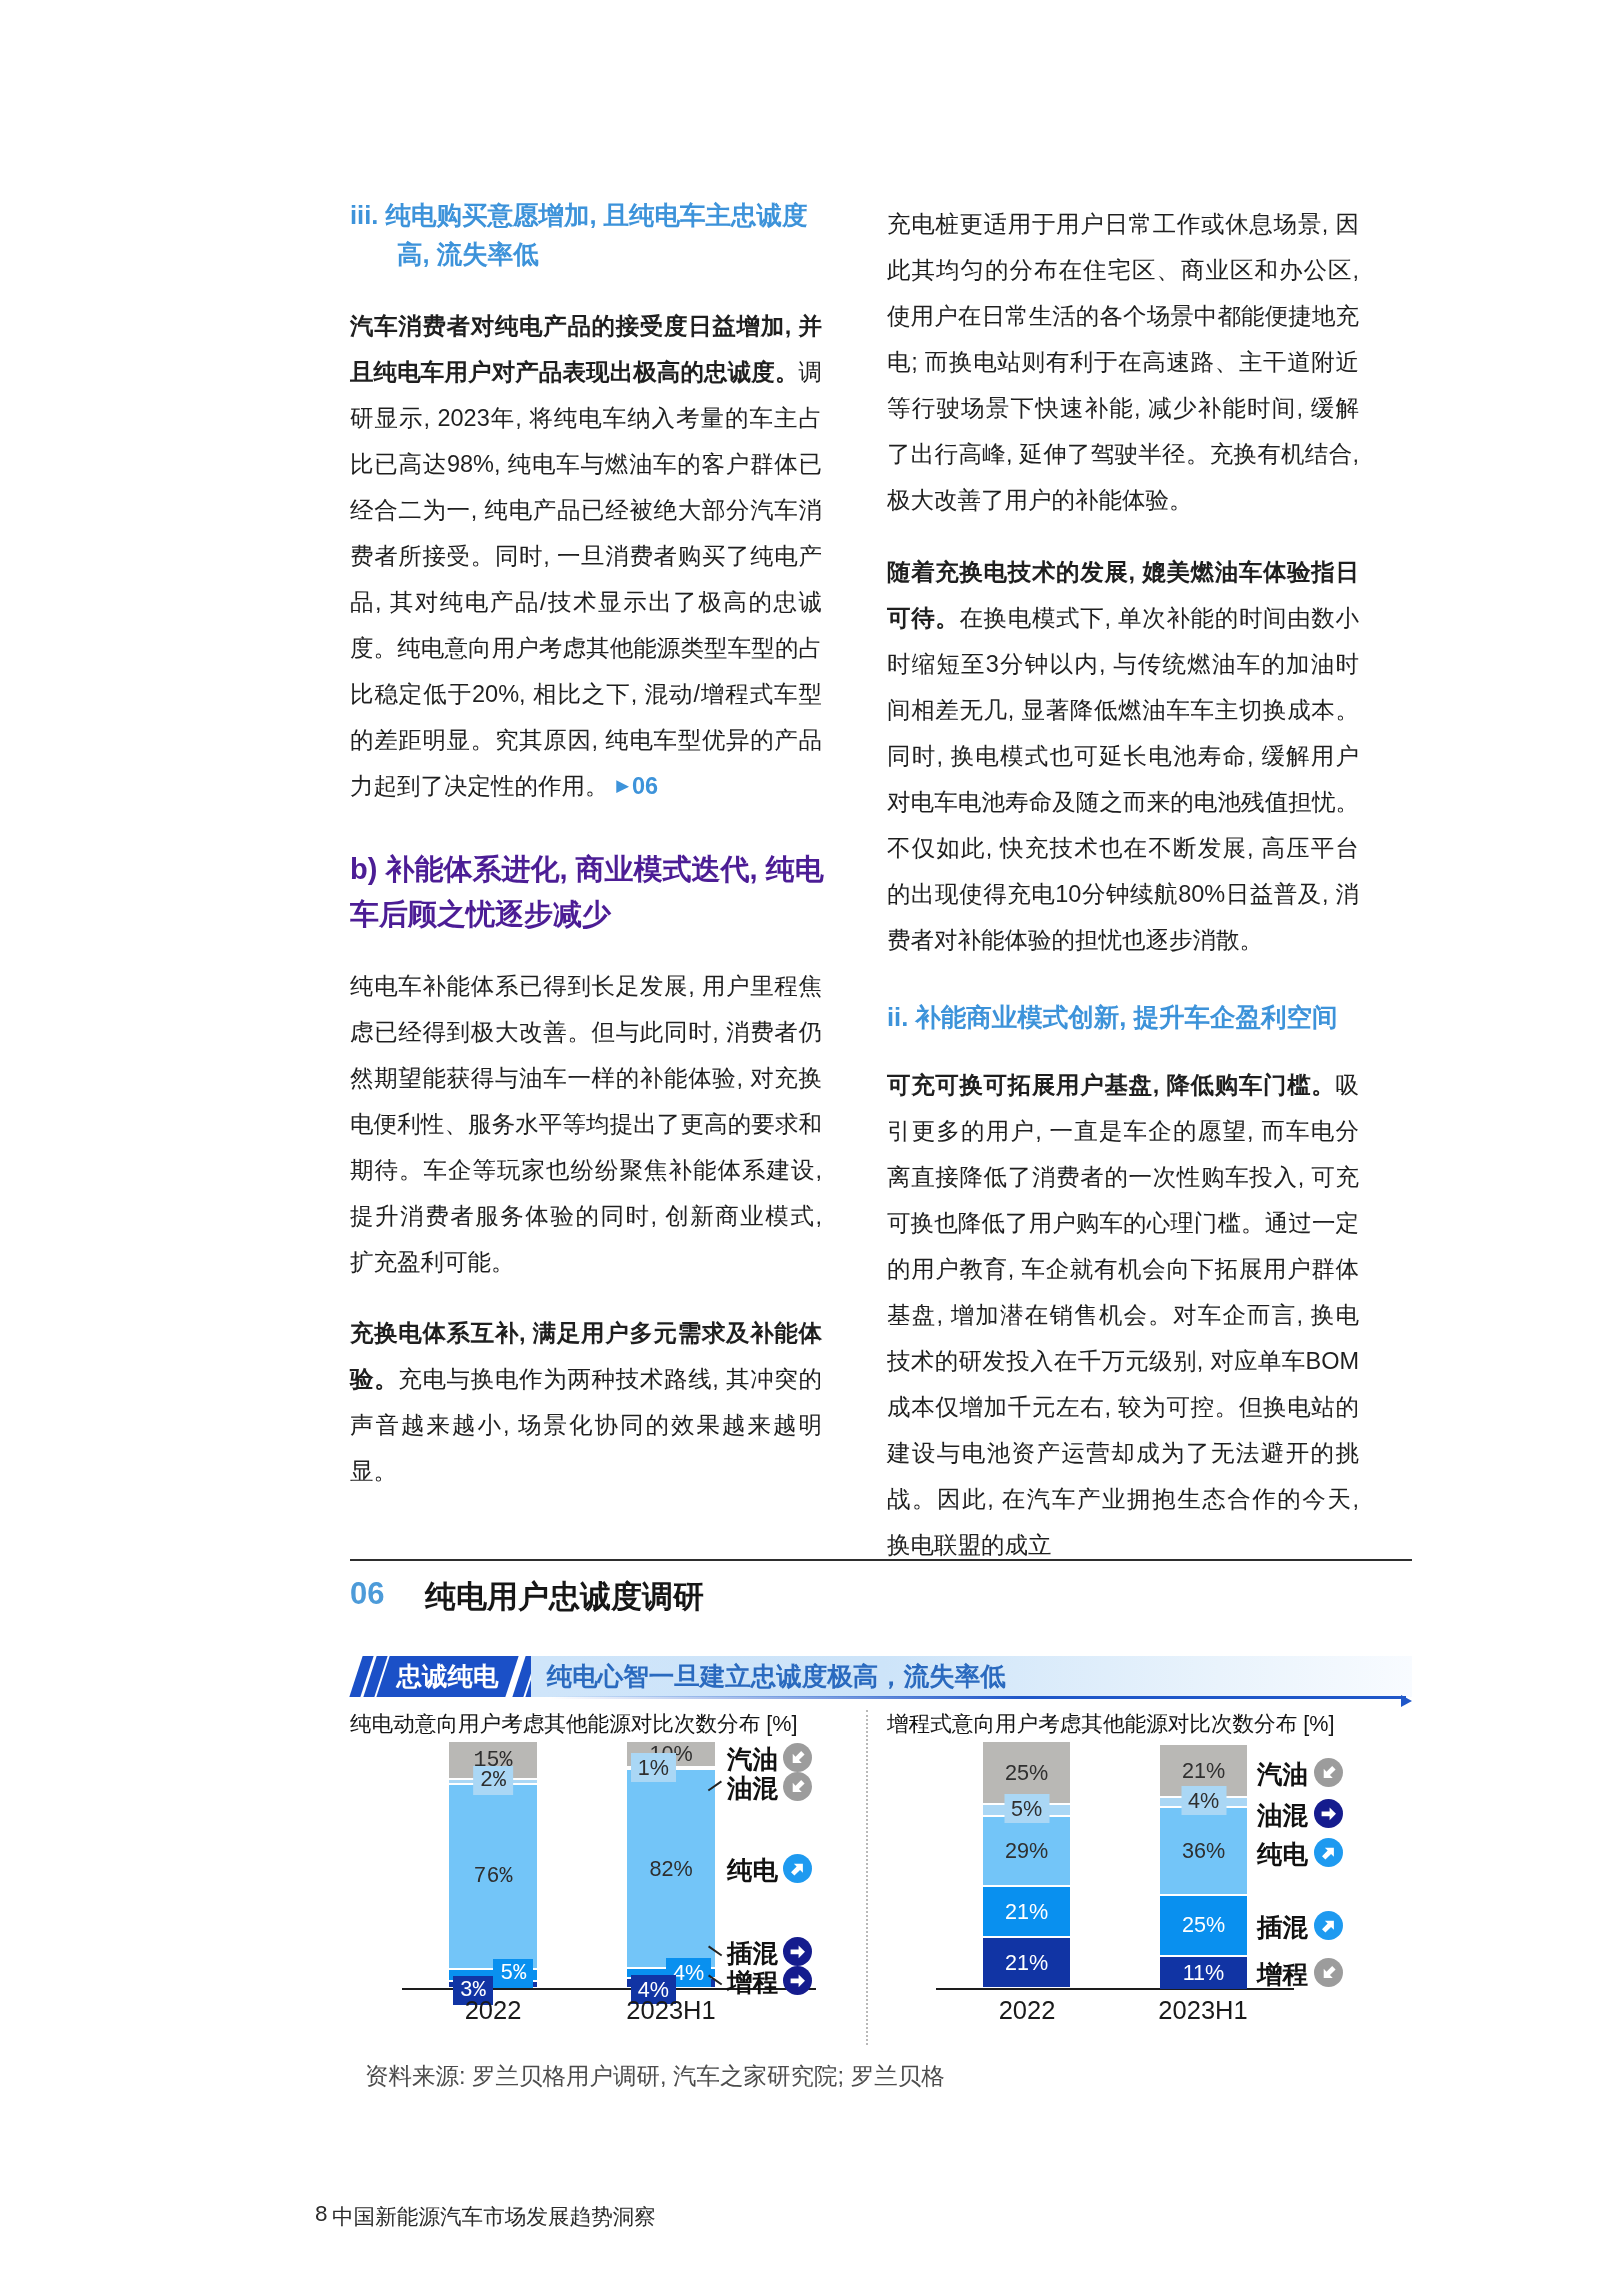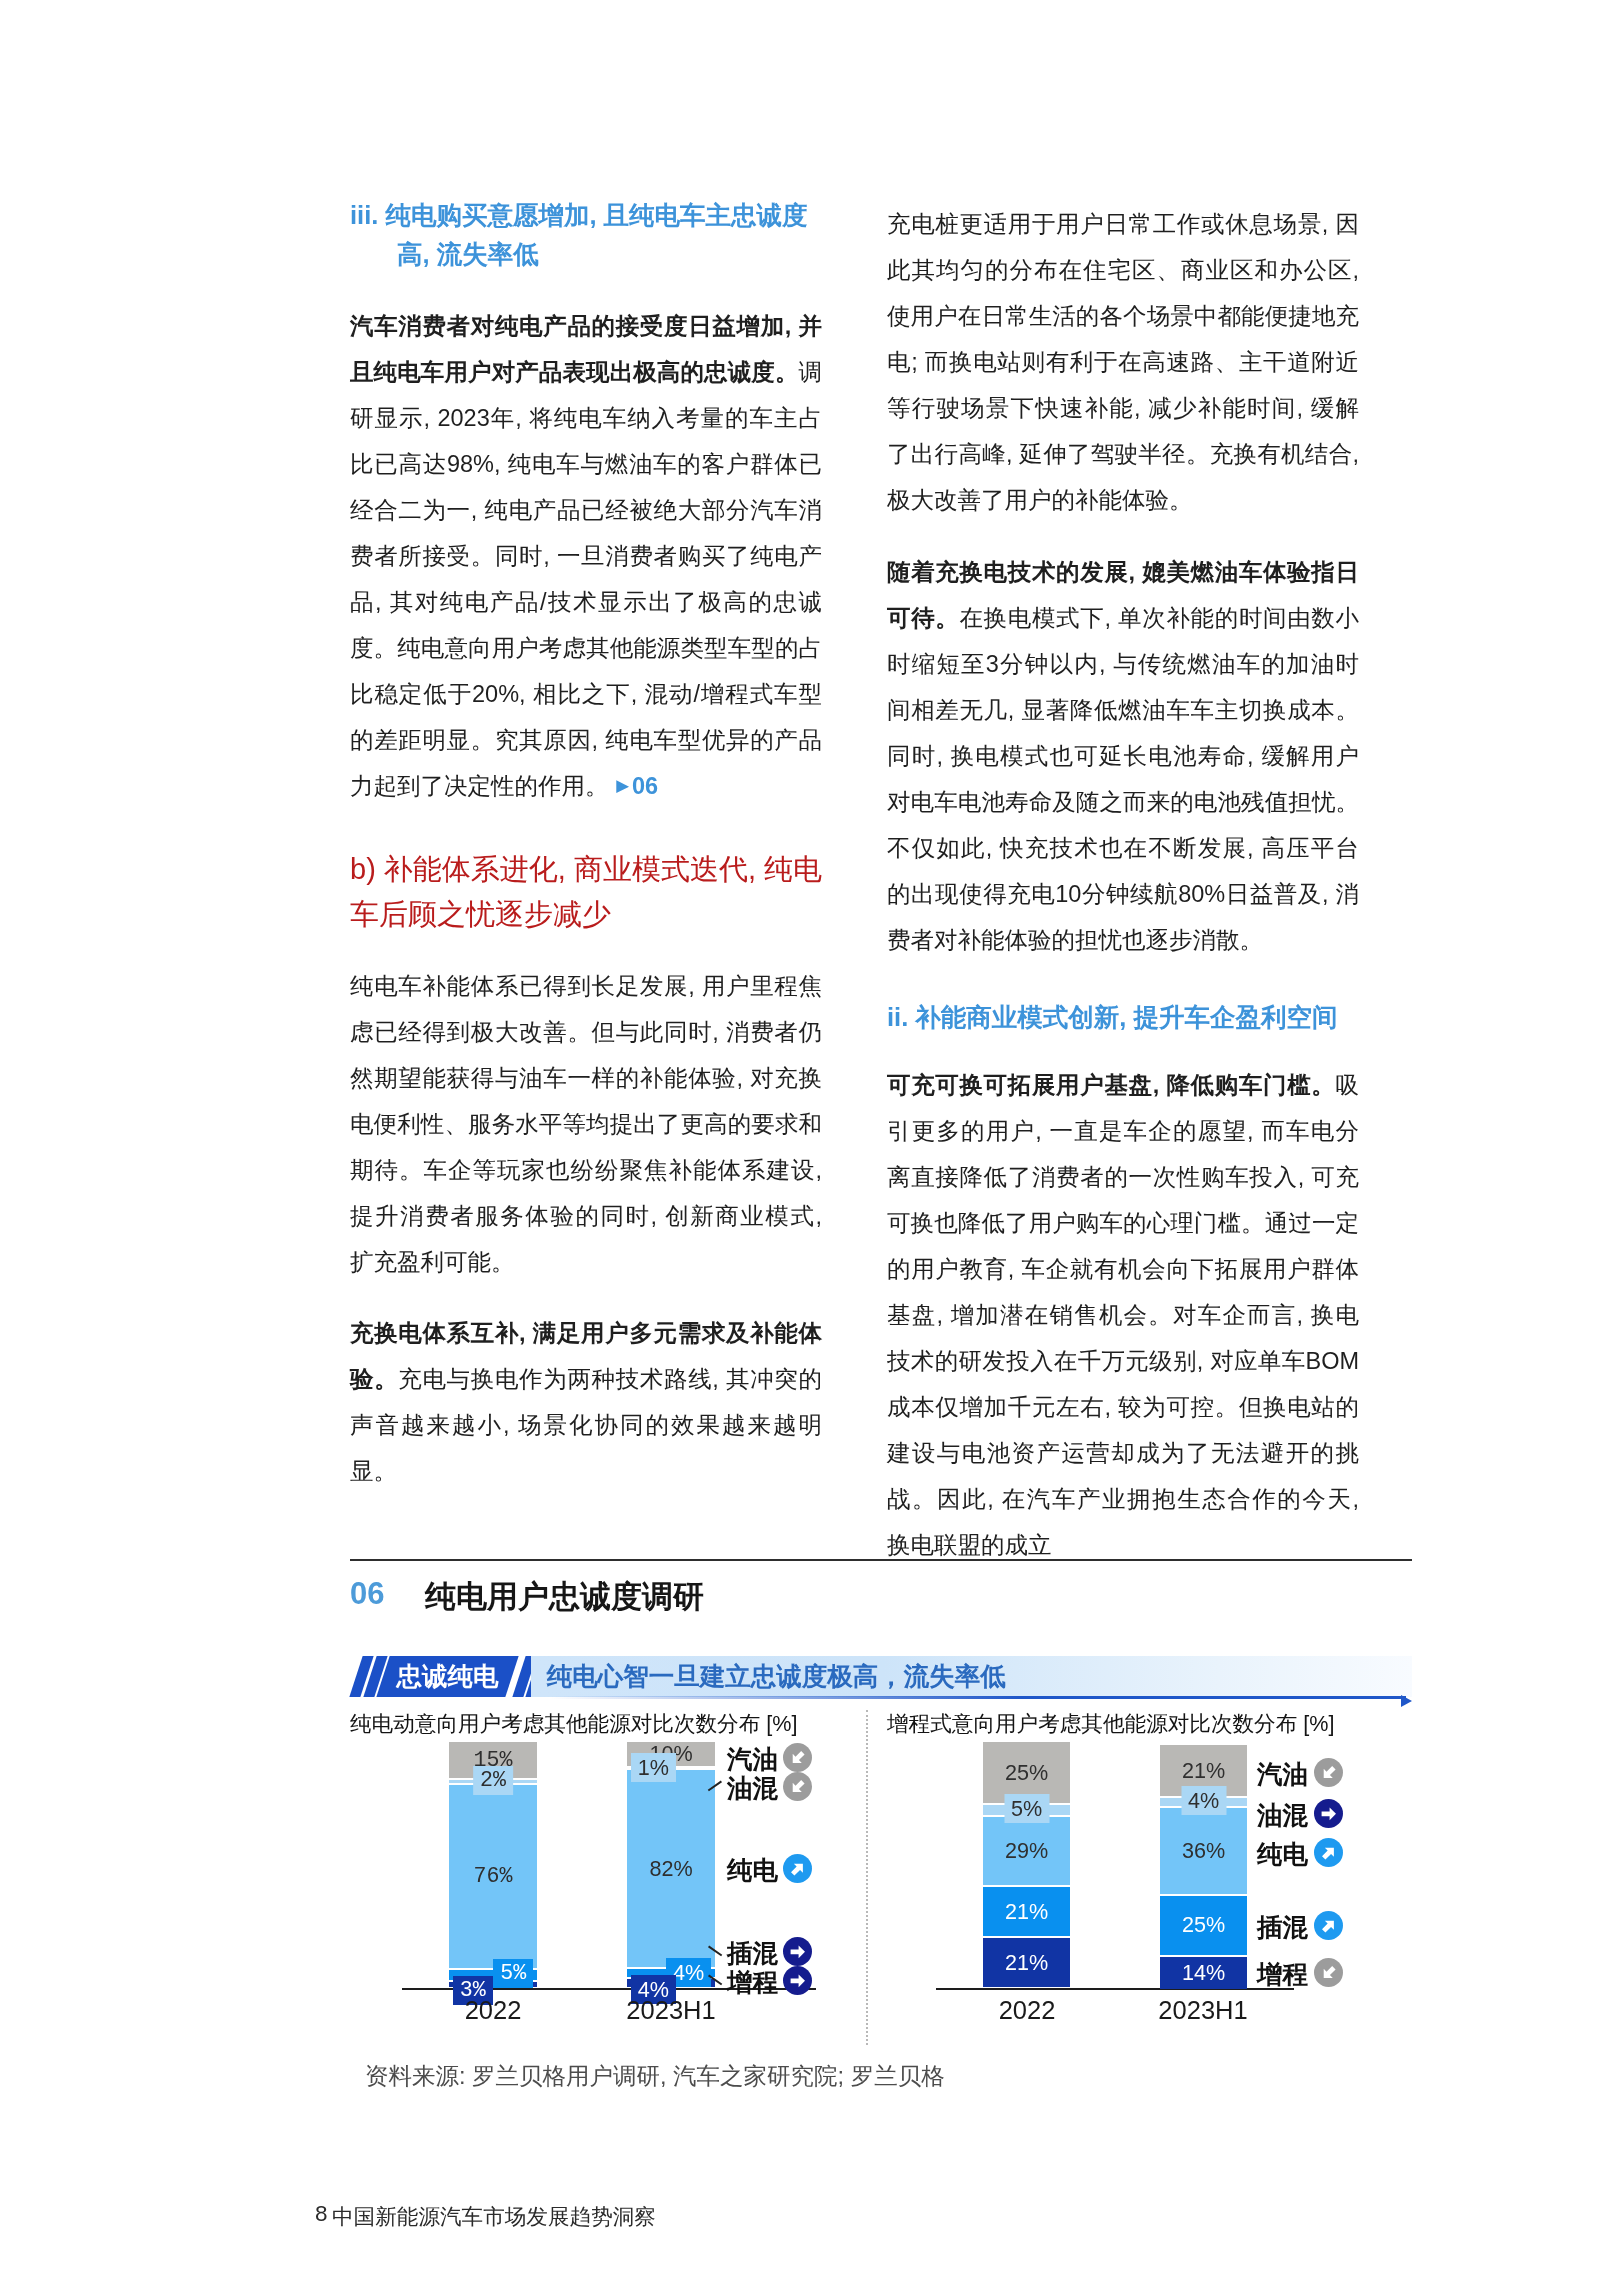--- a/index.html
+++ b/index.html
@@ -7,21 +7,21 @@
         font-family:"Liberation Sans","DejaVu Sans",sans-serif;color:#1f1f1f;overflow:hidden}
 
   
   .col{position:absolute;width:472px;font-size:23.5px;line-height:46px;text-align:justify}
   .col p{margin:0 0 25.5px}
   .col-left{left:350px;top:196px}
   .col-right{left:887px;top:201px}
   .h-blue{color:#3d93da;font-size:25.5px;line-height:39px;font-weight:bold;text-align:left;margin:0}
   .hang{padding-left:47px;text-indent:-47px;margin:0 0 29px}
   .h-mid{margin:35px 0 25.5px}
-  .h-navy{color:#b91c1c;font-size:29px;line-height:45px;font-weight:normal;text-align:left;margin:35px -13.7px 25.5px 0}
+  .h-navy{color:#4c1d95;font-size:29px;line-height:45px;font-weight:bold;text-align:left;margin:35px -13.7px 25.5px 0}
   .figlink{color:#3d93da;font-weight:bold;white-space:nowrap}
   .figlink .tri{display:inline-block;font-size:16.7px;transform:translateY(-2.9px);margin:0 2.9px 0 7.8px;font-style:normal}
 
   
   .fig-rule{position:absolute;left:350px;top:1559px;width:1062px;height:2px;background:#2e2e2e}
   .fig-num{position:absolute;left:350px;top:1576px;font-size:31px;font-weight:bold;color:#4d9bd9}
   .fig-title{position:absolute;left:425px;top:1576px;font-size:31px;font-weight:bold;color:#161616}
 
   .banner{position:absolute;left:350px;top:1656px;width:1062px;height:41px}
   .stripe{position:absolute;top:0;width:10.8px;height:41px;background:#1b50c7;transform:skewX(-18deg)}
@@ -164,21 +164,21 @@
       <div class="seg" style="height: 51px; background: rgb(9, 144, 239); border-top: 2px solid rgb(255, 255, 255); color: rgb(255, 255, 255);">21%</div>
       <div class="seg" style="height: 51px; background: rgb(17, 52, 164); border-top: 2px solid rgb(255, 255, 255); color: rgb(255, 255, 255);">21%</div>
     </div>
     <div class="xlab" style="left: 1027px; top: 1996px;">2022</div>
     <div class="barcol" style="left: 1160px; top: 1745px; width: 87px; height: 243px;">
       <div class="seg" style="height: 51px; background: rgb(185, 184, 181); color: rgb(47, 47, 47);">21%</div>
       <div class="seg" style="height: 9.7px; background: rgb(170, 215, 245); border-top: 2px solid rgb(255, 255, 255); color: rgb(47, 47, 47);"></div>
       <div class="pctbox" style="background: rgb(170, 215, 245); color: rgb(47, 47, 47); top: 41px; left: 50%; transform: translateX(-50%);">4%</div>
       <div class="seg" style="height: 88px; background: rgb(115, 197, 248); border-top: 2px solid rgb(255, 255, 255); color: rgb(47, 47, 47);">36%</div>
       <div class="seg" style="height: 61px; background: rgb(9, 144, 239); border-top: 2px solid rgb(255, 255, 255); color: rgb(255, 255, 255);">25%</div>
-      <div class="seg" style="height: 34px; background: rgb(17, 52, 164); border-top: 2px solid rgb(255, 255, 255); color: rgb(255, 255, 255);">14%</div>
+      <div class="seg" style="height: 34px; background: rgb(17, 52, 164); border-top: 2px solid rgb(255, 255, 255); color: rgb(255, 255, 255);">11%</div>
     </div>
     <div class="xlab" style="left: 1203px; top: 1996px;">2023H1</div>
     <div class="leg-t" style="left: 1257px; top: 1757px;">汽油</div>
     <div class="leg-i" style="left: 1314px; top: 1758px; background: rgb(156, 156, 156);">
       <svg width="17.6" height="17.6" viewBox="0 0 22 22" style="transform:rotate(135deg)">
         <path d="M2 8 h10 v-5 l8 8 -8 8 v-5 h-10 z" fill="#ffffff"></path>
       </svg>
     </div>
     <div class="leg-t" style="left: 1257px; top: 1798px;">油混</div>
     <div class="leg-i" style="left: 1314px; top: 1799px; background: rgb(21, 28, 142);">

